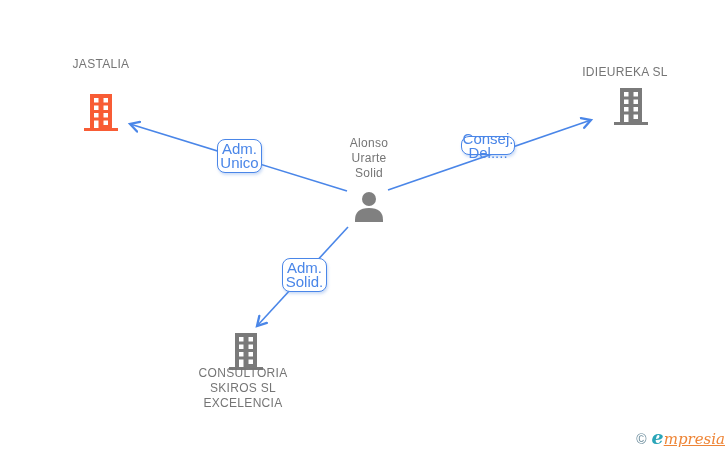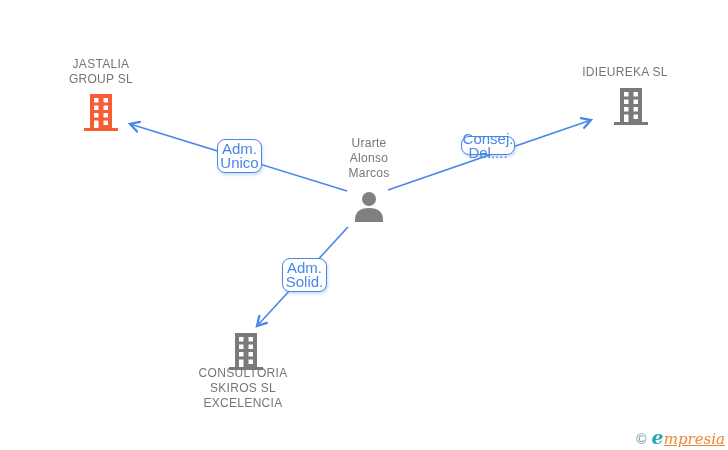--- a/index.html
+++ b/index.html
@@ -40,21 +40,20 @@
         <path d="M1,1 L8,5 L1,9" fill="none" stroke-width="1.8" stroke-linecap="round" stroke="#4A86E8"></path>
       </marker>
     </defs>
     <line x1="347" y1="191" x2="130" y2="124" stroke-width="1.6" marker-end="url(#arrow)" stroke="#4A86E8"></line>
     <line x1="388" y1="190" x2="591" y2="120" stroke-width="1.6" marker-end="url(#arrow)" stroke="#4A86E8"></line>
     <line x1="348" y1="227" x2="257" y2="326" stroke-width="1.6" marker-end="url(#arrow)" stroke="#4A86E8"></line>
   </svg>
 
   <div class="node-label" style="left:40px;top:57px;width:122px;">
     <div>JASTALIA</div>
-    <div>GROUP SL</div>
   </div>
   <div class="icon-box" style="left:84px;top:94px;">
     <svg width="34" height="37" viewBox="0 0 34 37" xmlns="http://www.w3.org/2000/svg">
       <path fill-rule="evenodd" d="M6,0 H28 V34 H34 V37 H0 V34 H6 Z
                M10,4 h4.5 v4.5 h-4.5 Z M19.5,4 h4.5 v4.5 h-4.5 Z
                M10,11.5 h4.5 v4.5 h-4.5 Z M19.5,11.5 h4.5 v4.5 h-4.5 Z
                M10,19 h4.5 v4.5 h-4.5 Z M19.5,19 h4.5 v4.5 h-4.5 Z
                M10,26.5 h4.5 v7.5 h-4.5 Z M19.5,26.5 h4.5 v4.5 h-4.5 Z" fill="#F85C35"></path>
     </svg>
   </div>
@@ -66,23 +65,23 @@
     <svg width="34" height="37" viewBox="0 0 34 37" xmlns="http://www.w3.org/2000/svg">
       <path fill-rule="evenodd" d="M6,0 H28 V34 H34 V37 H0 V34 H6 Z
                M10,4 h4.5 v4.5 h-4.5 Z M19.5,4 h4.5 v4.5 h-4.5 Z
                M10,11.5 h4.5 v4.5 h-4.5 Z M19.5,11.5 h4.5 v4.5 h-4.5 Z
                M10,19 h4.5 v4.5 h-4.5 Z M19.5,19 h4.5 v4.5 h-4.5 Z
                M10,26.5 h4.5 v7.5 h-4.5 Z M19.5,26.5 h4.5 v4.5 h-4.5 Z" fill="#7A7A7A"></path>
     </svg>
   </div>
 
   <div class="node-label" style="left:319px;top:136px;width:100px;">
+    <div>Alonso</div>
     <div>Urarte</div>
-    <div>Alonso</div>
-    <div>Marcos</div>
+    <div>Solid</div>
   </div>
   <div class="icon-box" style="left:352px;top:192px;">
     <svg width="34" height="30" viewBox="0 0 34 30" xmlns="http://www.w3.org/2000/svg">
       <g fill="#808080">
         <circle cx="17" cy="7" r="7"></circle>
         <path d="M3,30 V28 Q3,16 17,16 Q31,16 31,28 V30 Z"></path>
       </g>
     </svg>
   </div>
 

